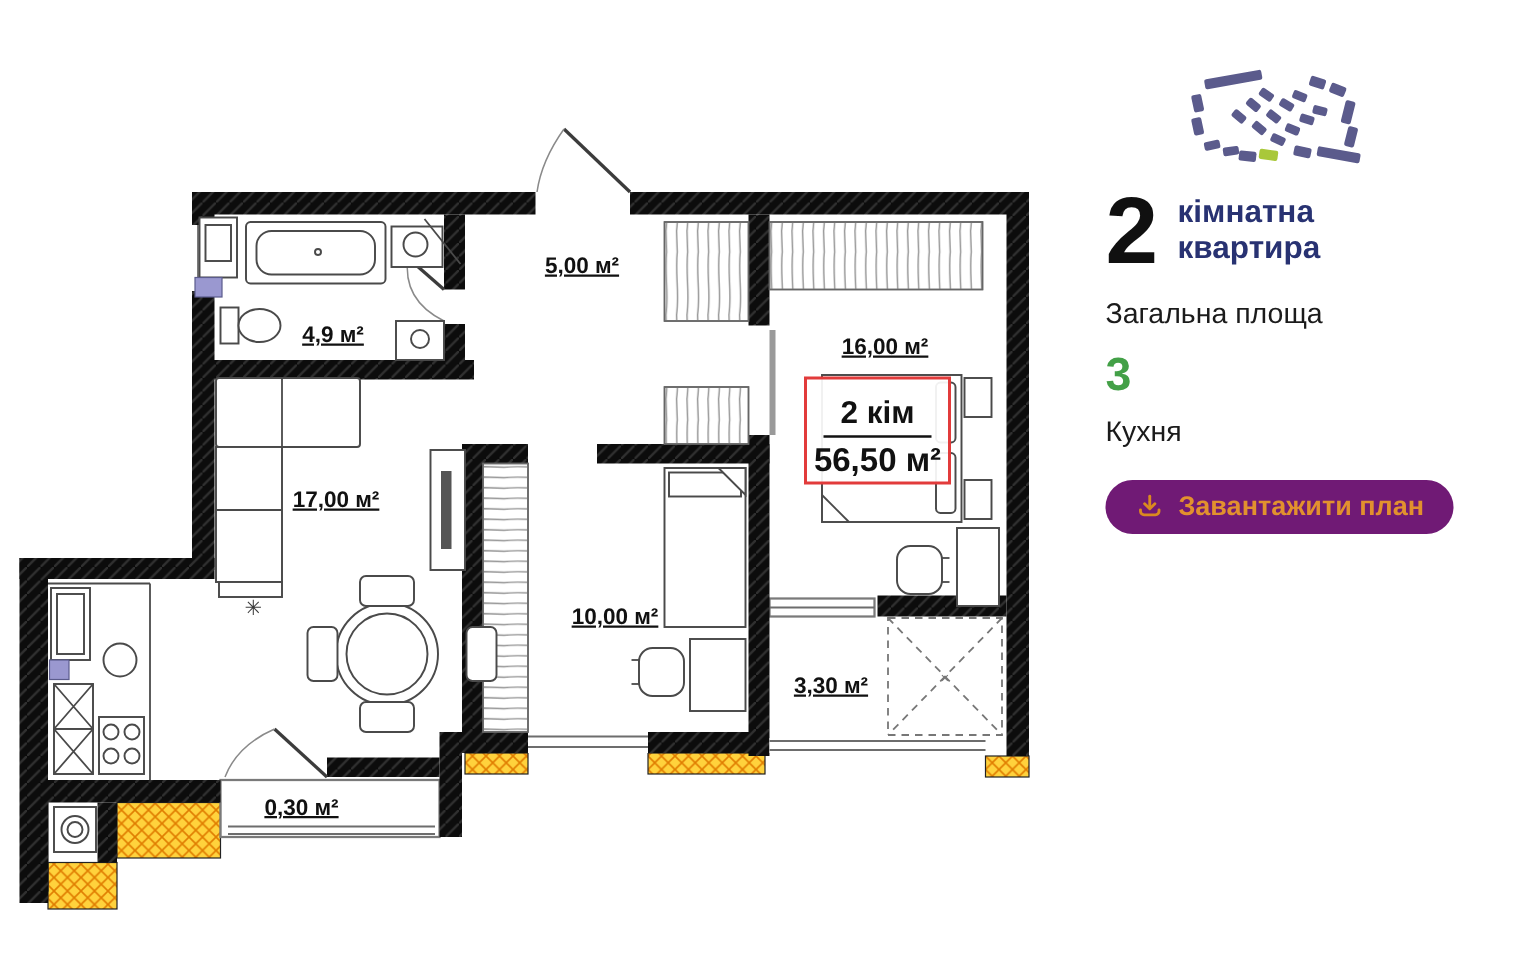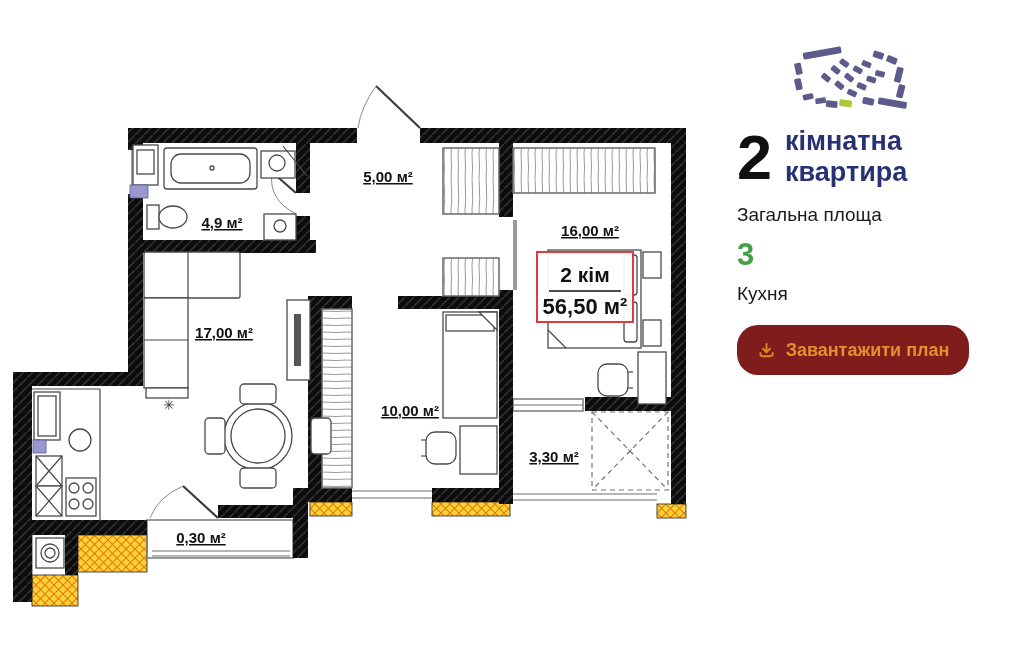--- a/index.html
+++ b/index.html
@@ -12,27 +12,27 @@
   .furn-line{stroke:#4a4a4a;stroke-width:1.2;fill:none;}
   .thinwall{stroke:#7a7a7a;stroke-width:1.5;fill:none;}
   .winline{stroke:#6d6d6d;stroke-width:1.2;fill:none;}
   .arc{stroke:#8a8a8a;stroke-width:1;fill:none;}
   .leaf{stroke:#3c3c3c;stroke-width:2.2;fill:none;}
 
   .panel{position:absolute;left:737px;top:40px;width:232px;}
   .minimap{margin-left:52px;display:block;}
   .title-row{display:flex;align-items:center;gap:13px;margin-top:4px;}
   .big-num{font-size:63px;font-weight:600;color:#101010;line-height:0.9;}
-  .apt-title{font-size:27px;font-weight:600;color:#283272;}
+  .apt-title{font-size:21px;font-weight:600;color:#283272;}
   .stats{margin-top:16px;}
   .stat{margin-bottom:13px;}
   .stat-value{color:#43a047;font-size:31px;font-weight:600;line-height:1.0;letter-spacing:0.2px;}
   .stat-value sup{font-size:17px;font-weight:400;}
   .stat-label{font-size:19px;color:#1b1b1b;margin-top:7px;}
-  .dl-btn{margin-top:20px;width:232px;height:50px;background:#7f1d1d;border:none;border-radius:21px;
+  .dl-btn{margin-top:20px;width:232px;height:36px;background:#701a75;border:none;border-radius:21px;
     color:#e2912e;font-family:"Liberation Sans",sans-serif;font-size:18px;font-weight:600;
     display:flex;align-items:center;justify-content:center;gap:10px;cursor:pointer;}
 </style>
 </head>
 <body>
 
 <div class="plan-wrap">
 <svg viewBox="0 0 710 650" width="710" height="650">
   <defs>
     <pattern id="pWall" width="9" height="9" patternUnits="userSpaceOnUse">

